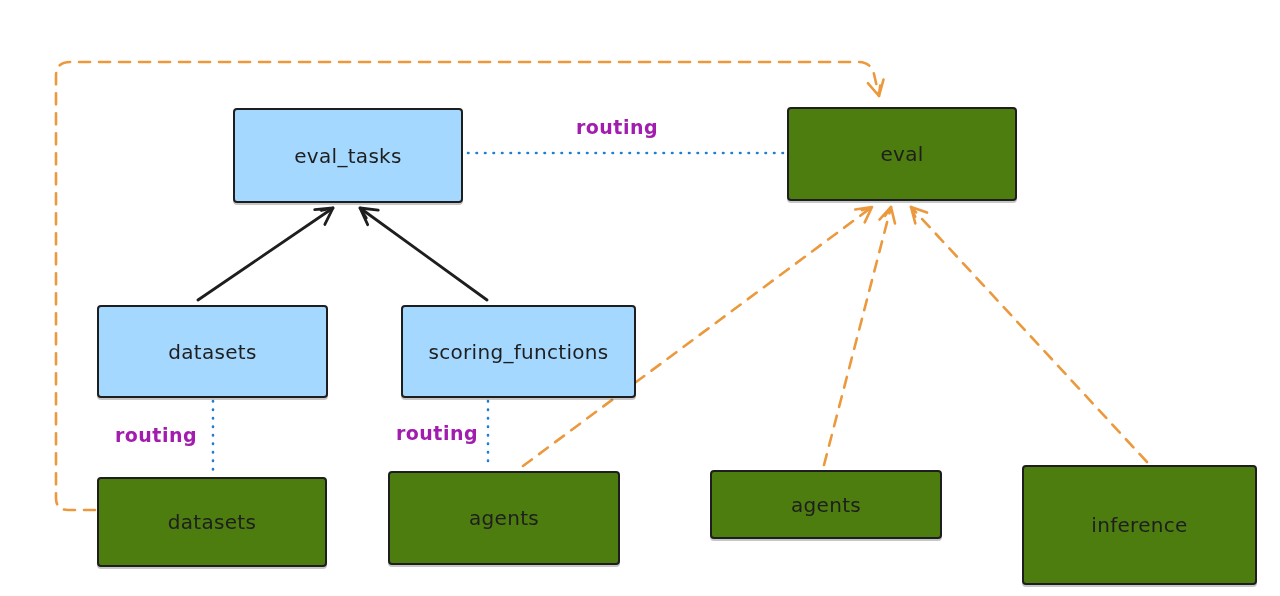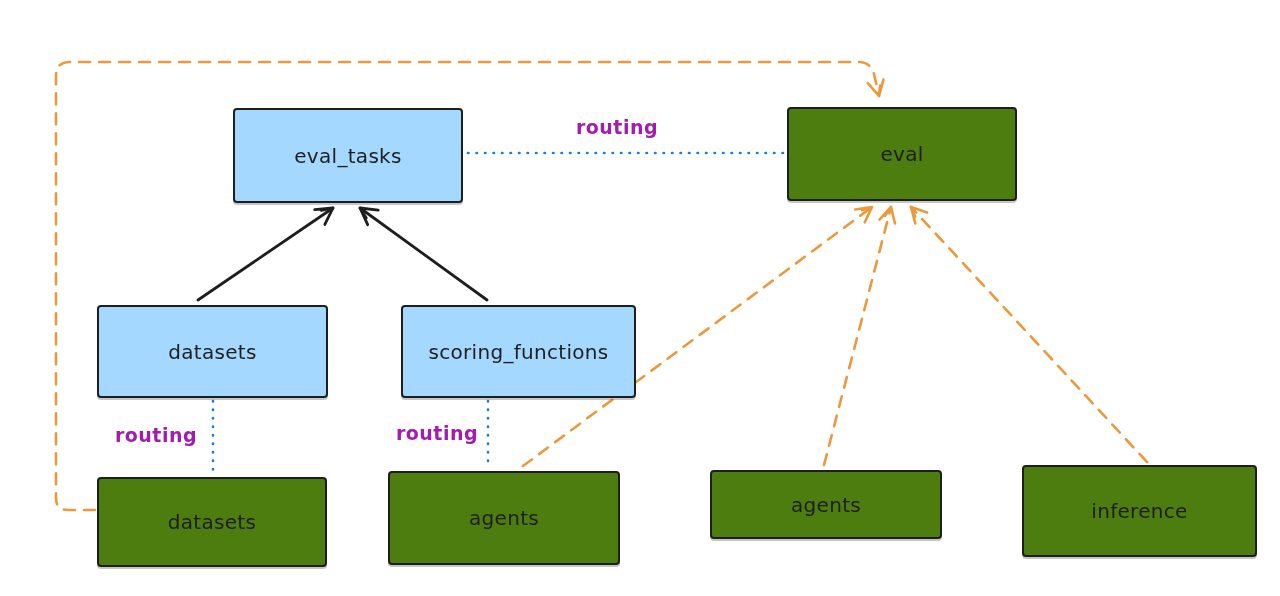--- a/index.html
+++ b/index.html
@@ -35,21 +35,21 @@
   .node.blue  { background: #a5d8ff; }
   .node.green { background: #4d7c0f; }
 
   .node-eval-tasks        { left: 233px;  top: 108px; width: 230px; height: 95px; }
   .node-eval              { left: 787px;  top: 107px; width: 230px; height: 94px; }
   .node-datasets          { left: 97px;   top: 305px; width: 231px; height: 93px; text-align: center; }
   .node-scoring-functions { left: 401px;  top: 305px; width: 235px; height: 93px; text-align: center; }
   .node-datasetio         { left: 97px;   top: 477px; width: 230px; height: 90px; }
   .node-scoring           { left: 388px;  top: 471px; width: 232px; height: 94px; }
   .node-agents            { left: 710px;  top: 470px; width: 232px; height: 69px; }
-  .node-inference         { left: 1022px; top: 465px; width: 235px; height: 92px; }
+  .node-inference         { left: 1022px; top: 465px; width: 235px; height: 120px; }
 
   .routing-label {
     position: absolute;
     width: 110px;
     text-align: center;
     font-size: 19px;
     font-weight: 600;
     color: #a21caf;
     letter-spacing: 0.5px;
   }

